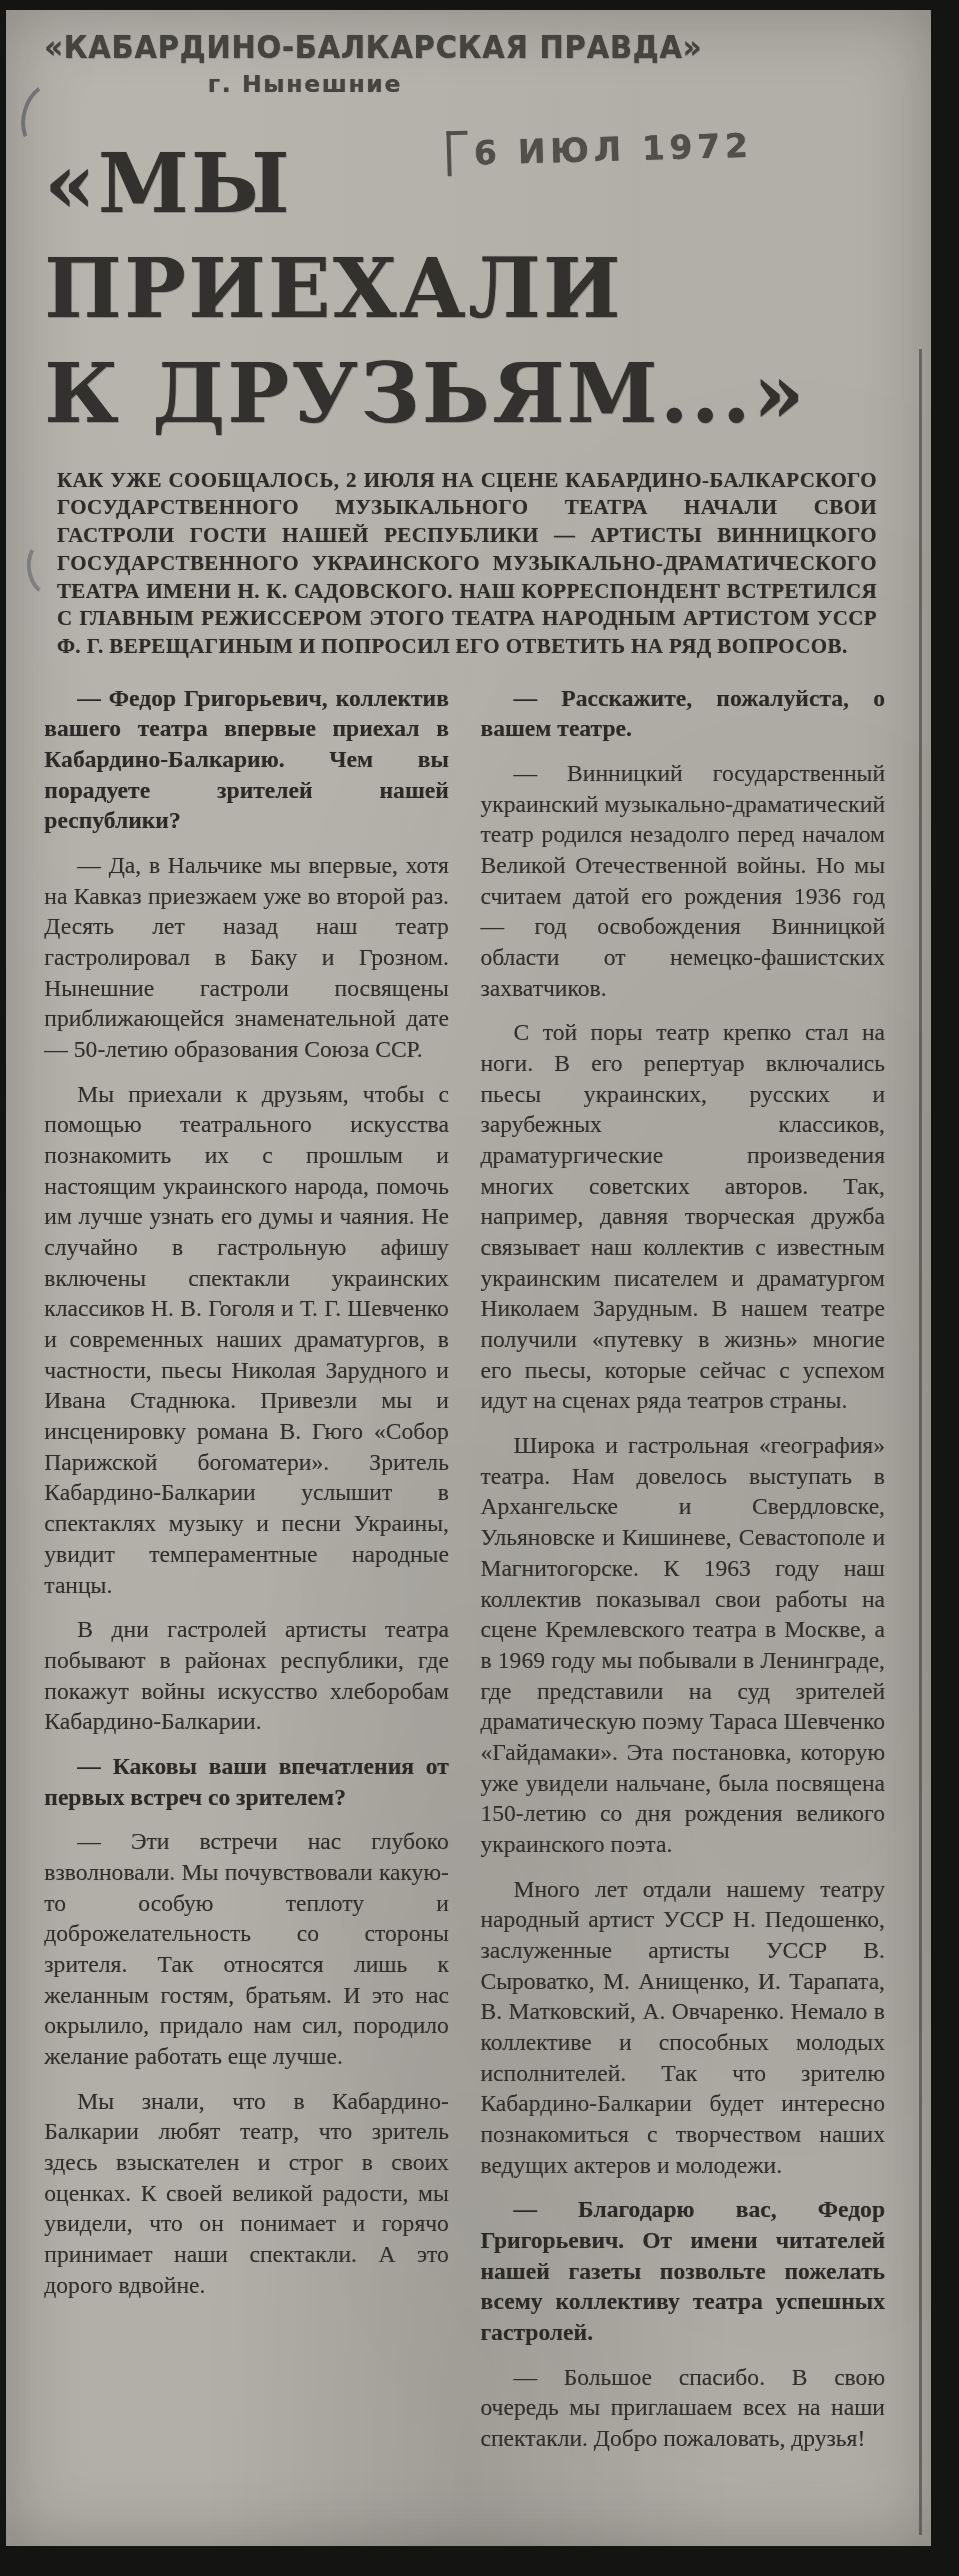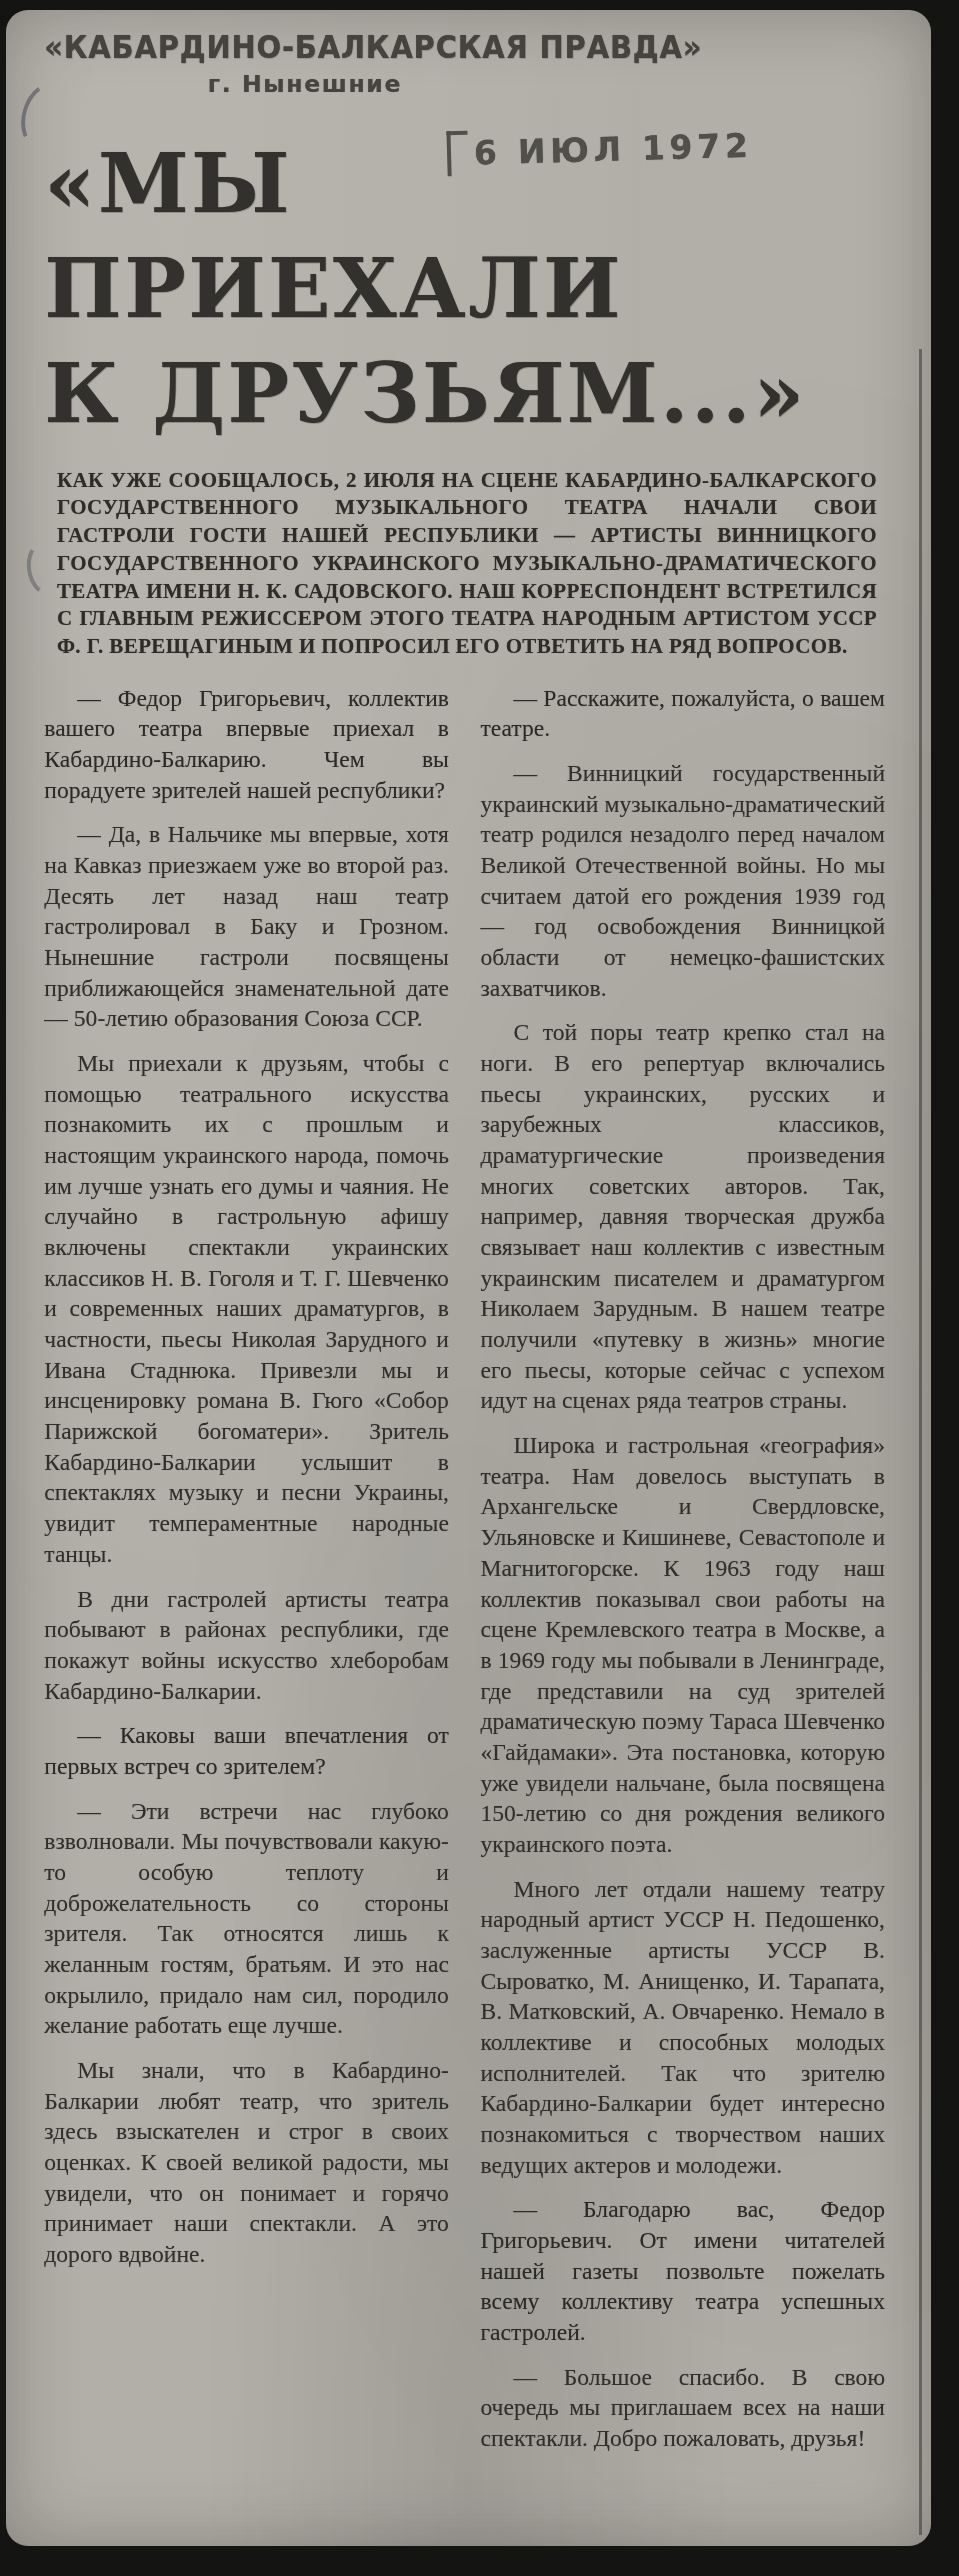--- a/index.html
+++ b/index.html
@@ -23,21 +23,20 @@
     bottom: 30px;
     box-sizing: border-box;
     padding: 20.5px 46px 47px 38px;
     background:
       radial-gradient(ellipse at 18% 8%, rgba(255,255,255,0.07), transparent 45%),
       radial-gradient(ellipse at 85% 60%, rgba(0,0,0,0.07), transparent 55%),
       radial-gradient(ellipse at 50% 98%, rgba(0,0,0,0.10), transparent 40%),
       #b2afa8;
     box-shadow: inset 0 0 71px rgba(20,20,15,0.28);
     overflow: hidden;
-    border-radius: 22px;
   }
   
   .edge-rule {
     position: absolute;
     top: 339px;
     bottom: 11px;
     right: 9.5px;
     width: 2.4px;
     background: rgba(55,53,47,0.55);
   }
@@ -127,21 +126,21 @@
     font-size: 23.6px;
     line-height: 1.3;
     color: #302f2a;
     text-shadow: 0 0 0.8px rgba(40,40,35,0.35);
   }
   .col p {
     margin: 0 0 14px;
     text-indent: 33px;
   }
   .col p.q {
-    font-weight: normal;
+    font-weight: bold;
     color: #2b2a26;
   }
   
   .pen-mark {
     position: absolute;
     border: 4.7px solid transparent;
     border-radius: 50%;
     pointer-events: none;
   }
   .mark-1 {
@@ -191,21 +190,21 @@
       <p class="q">— Федор Григорьевич, коллектив вашего театра впервые приехал в Кабардино-Балкарию. Чем вы порадуете зрителей нашей республики?</p>
       <p>— Да, в Нальчике мы впервые, хотя на Кавказ приезжаем уже во второй раз. Десять лет назад наш театр гастролировал в Баку и Грозном. Нынешние гастроли посвящены приближающейся знаменательной дате — 50-летию образования Союза ССР.</p>
       <p>Мы приехали к друзьям, чтобы с помощью театрального искусства познакомить их с прошлым и настоящим украинского народа, помочь им лучше узнать его думы и чаяния. Не случайно в гастрольную афишу включены спектакли украинских классиков Н. В. Гоголя и Т. Г. Шевченко и современных наших драматургов, в частности, пьесы Николая Зарудного и Ивана Стаднюка. Привезли мы и инсценировку романа В. Гюго «Собор Парижской богоматери». Зритель Кабардино-Балкарии услышит в спектаклях музыку и песни Украины, увидит темпераментные народные танцы.</p>
       <p>В дни гастролей артисты театра побывают в районах республики, где покажут войны искусство хлеборобам Кабардино-Балкарии.</p>
       <p class="q">— Каковы ваши впечатления от первых встреч со зрителем?</p>
       <p>— Эти встречи нас глубоко взволновали. Мы почувствовали какую-то особую теплоту и доброжелательность со стороны зрителя. Так относятся лишь к желанным гостям, братьям. И это нас окрылило, придало нам сил, породило желание работать еще лучше.</p>
       <p>Мы знали, что в Кабардино-Балкарии любят театр, что зритель здесь взыскателен и строг в своих оценках. К своей великой радости, мы увидели, что он понимает и горячо принимает наши спектакли. А это дорого вдвойне.</p>
     </div>
     <div class="col">
       <p class="q">— Расскажите, пожалуйста, о вашем театре.</p>
-      <p>— Винницкий государственный украинский музыкально-драматический театр родился незадолго перед началом Великой Отечественной войны. Но мы считаем датой его рождения 1939 год — год освобождения Винницкой области от немецко-фашистских захватчиков.</p>
+      <p>— Винницкий государственный украинский музыкально-драматический театр родился незадолго перед началом Великой Отечественной войны. Но мы считаем датой его рождения 1936 год — год освобождения Винницкой области от немецко-фашистских захватчиков.</p>
       <p>С той поры театр крепко стал на ноги. В его репертуар включались пьесы украинских, русских и зарубежных классиков, драматургические произведения многих советских авторов. Так, например, давняя творческая дружба связывает наш коллектив с известным украинским писателем и драматургом Николаем Зарудным. В нашем театре получили «путевку в жизнь» многие его пьесы, которые сейчас с успехом идут на сценах ряда театров страны.</p>
       <p>Широка и гастрольная «география» театра. Нам довелось выступать в Архангельске и Свердловске, Ульяновске и Кишиневе, Севастополе и Магнитогорске. К 1963 году наш коллектив показывал свои работы на сцене Кремлевского театра в Москве, а в 1969 году мы побывали в Ленинграде, где представили на суд зрителей драматическую поэму Тараса Шевченко «Гайдамаки». Эта постановка, которую уже увидели нальчане, была посвящена 150-летию со дня рождения великого украинского поэта.</p>
       <p>Много лет отдали нашему театру народный артист УССР Н. Педошенко, заслуженные артисты УССР В. Сыроватко, М. Анищенко, И. Тарапата, В. Матковский, А. Овчаренко. Немало в коллективе и способных молодых исполнителей. Так что зрителю Кабардино-Балкарии будет интересно познакомиться с творчеством наших ведущих актеров и молодежи.</p>
       <p class="q">— Благодарю вас, Федор Григорьевич. От имени читателей нашей газеты позвольте пожелать всему коллективу театра успешных гастролей.</p>
       <p>— Большое спасибо. В свою очередь мы приглашаем всех на наши спектакли. Добро пожаловать, друзья!</p>
     </div>
   </div>
 
 </div>
 

